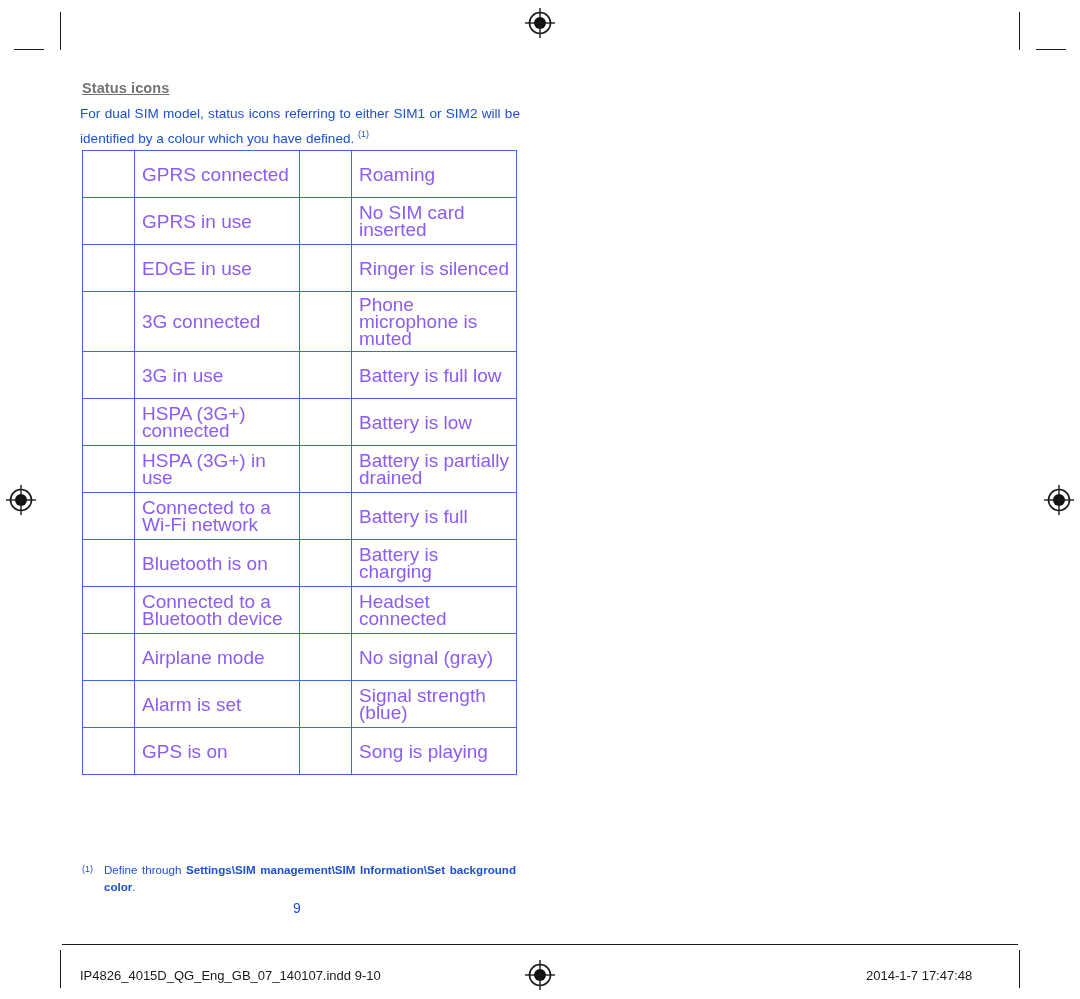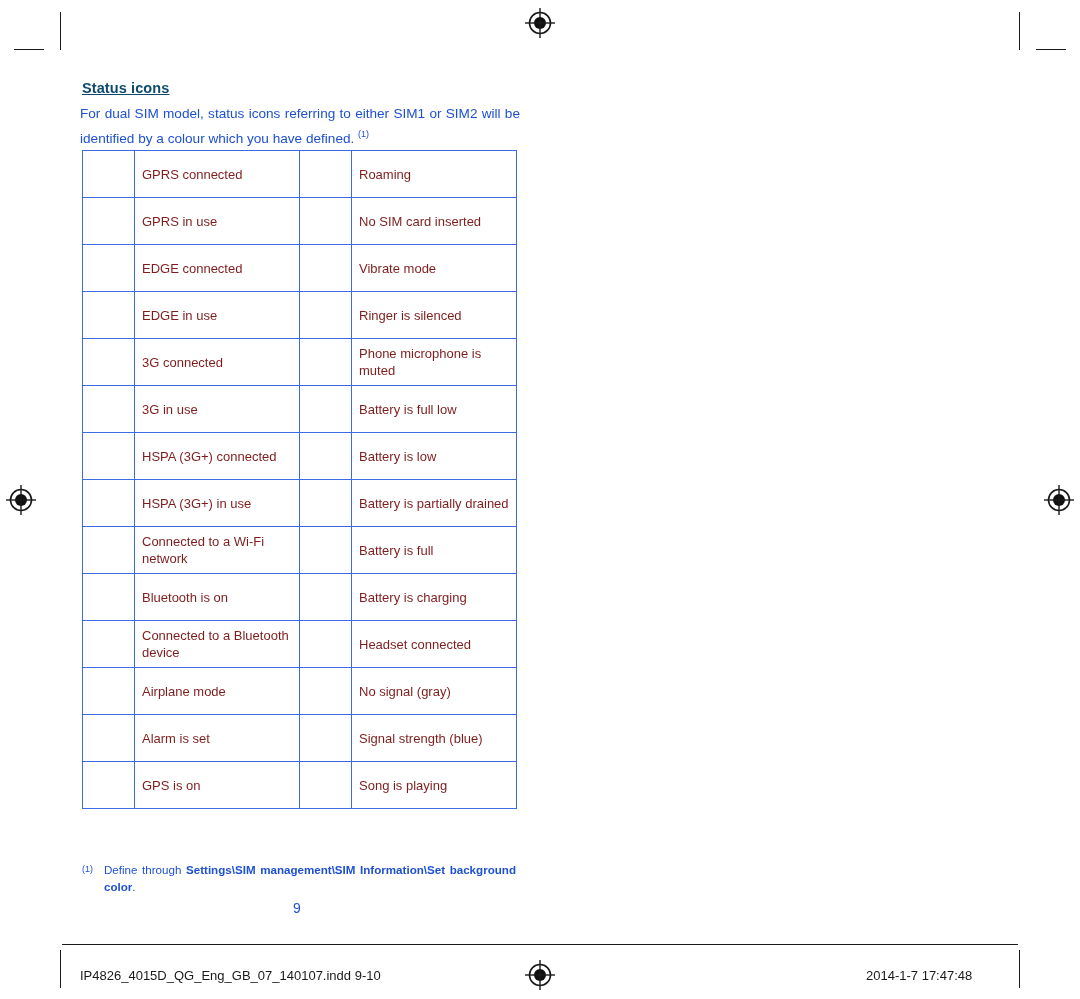--- a/index.html
+++ b/index.html
@@ -45,21 +45,21 @@
     top: 0;
     height: 999px;
   }
   .page-left  { left: 0;   width: 540px; }
   .page-right { left: 540px; width: 540px; }
 
   .section-title {
     position: absolute;
     font-size: 14.5px;
     font-weight: bold;
-    color: #0c4a6e;
+    color: #737373;
     text-decoration: underline;
     letter-spacing: 0.1px;
   }
   .left-title  { left: 82px;  top: 80px; }
 
   .intro {
     position: absolute;
     left: 80px;
     top: 104px;
     width: 440px;
@@ -74,22 +74,22 @@
   }
 
   
   table.icontable {
     position: absolute;
     border-collapse: collapse;
     table-layout: fixed;
   }
   table.icontable td {
     border: 1px solid #3a6ae8;
-    color: #7f1d1d;
-    font-size: 13px;
+    color: #8b5cf6;
+    font-size: 19px;
     line-height: 17px;
     vertical-align: middle;
     padding: 4px 7px;
   }
   td.iconcell {
     padding: 0;
   }
   .tbl-left  { left: 82px;  top: 150px; width: 434px; }
 
   col.c-icon  { width: 52px; }
@@ -225,30 +225,20 @@
             <span class="rowlabel">GPRS in use</span>
           </td>
           <td class="iconcell"></td>
           <td>
             <span class="rowlabel">No SIM card inserted</span>
           </td>
         </tr>
         <tr style="height: 47px;">
           <td class="iconcell"></td>
           <td>
-            <span class="rowlabel">EDGE connected</span>
-          </td>
-          <td class="iconcell"></td>
-          <td>
-            <span class="rowlabel">Vibrate mode</span>
-          </td>
-        </tr>
-        <tr style="height: 47px;">
-          <td class="iconcell"></td>
-          <td>
             <span class="rowlabel">EDGE in use</span>
           </td>
           <td class="iconcell"></td>
           <td>
             <span class="rowlabel">Ringer is silenced</span>
           </td>
         </tr>
         <tr style="height: 47px;">
           <td class="iconcell"></td>
           <td>

